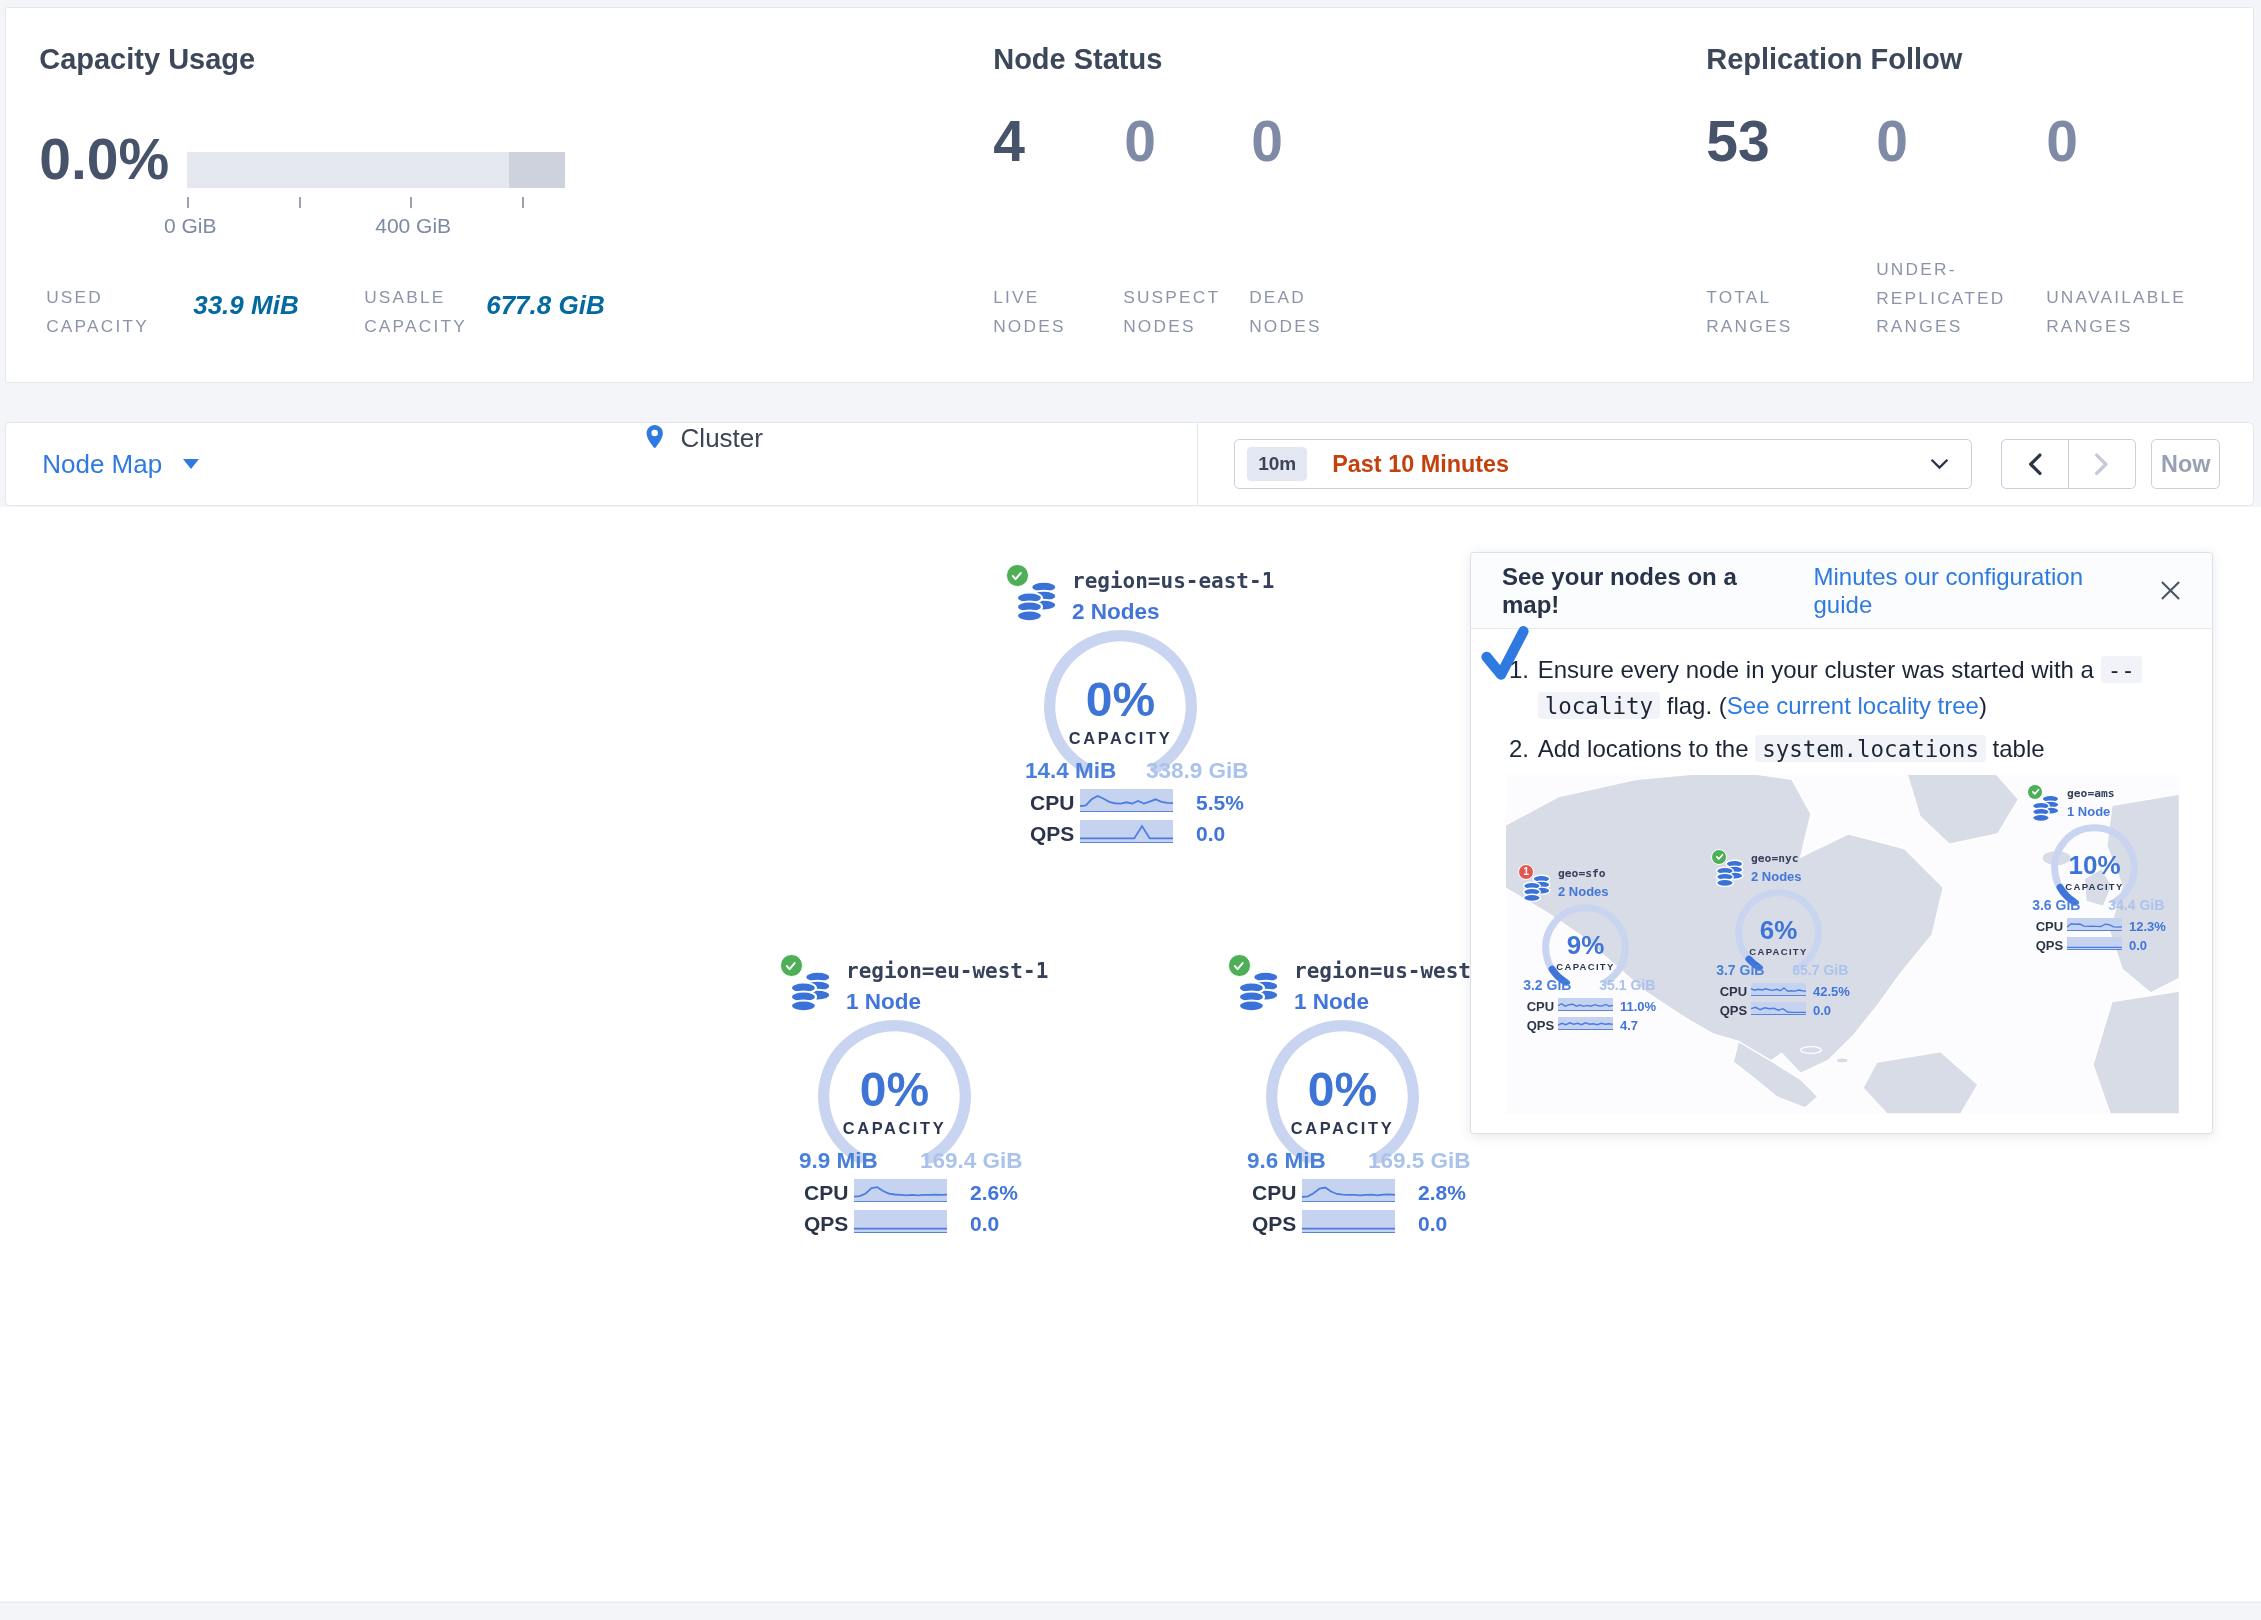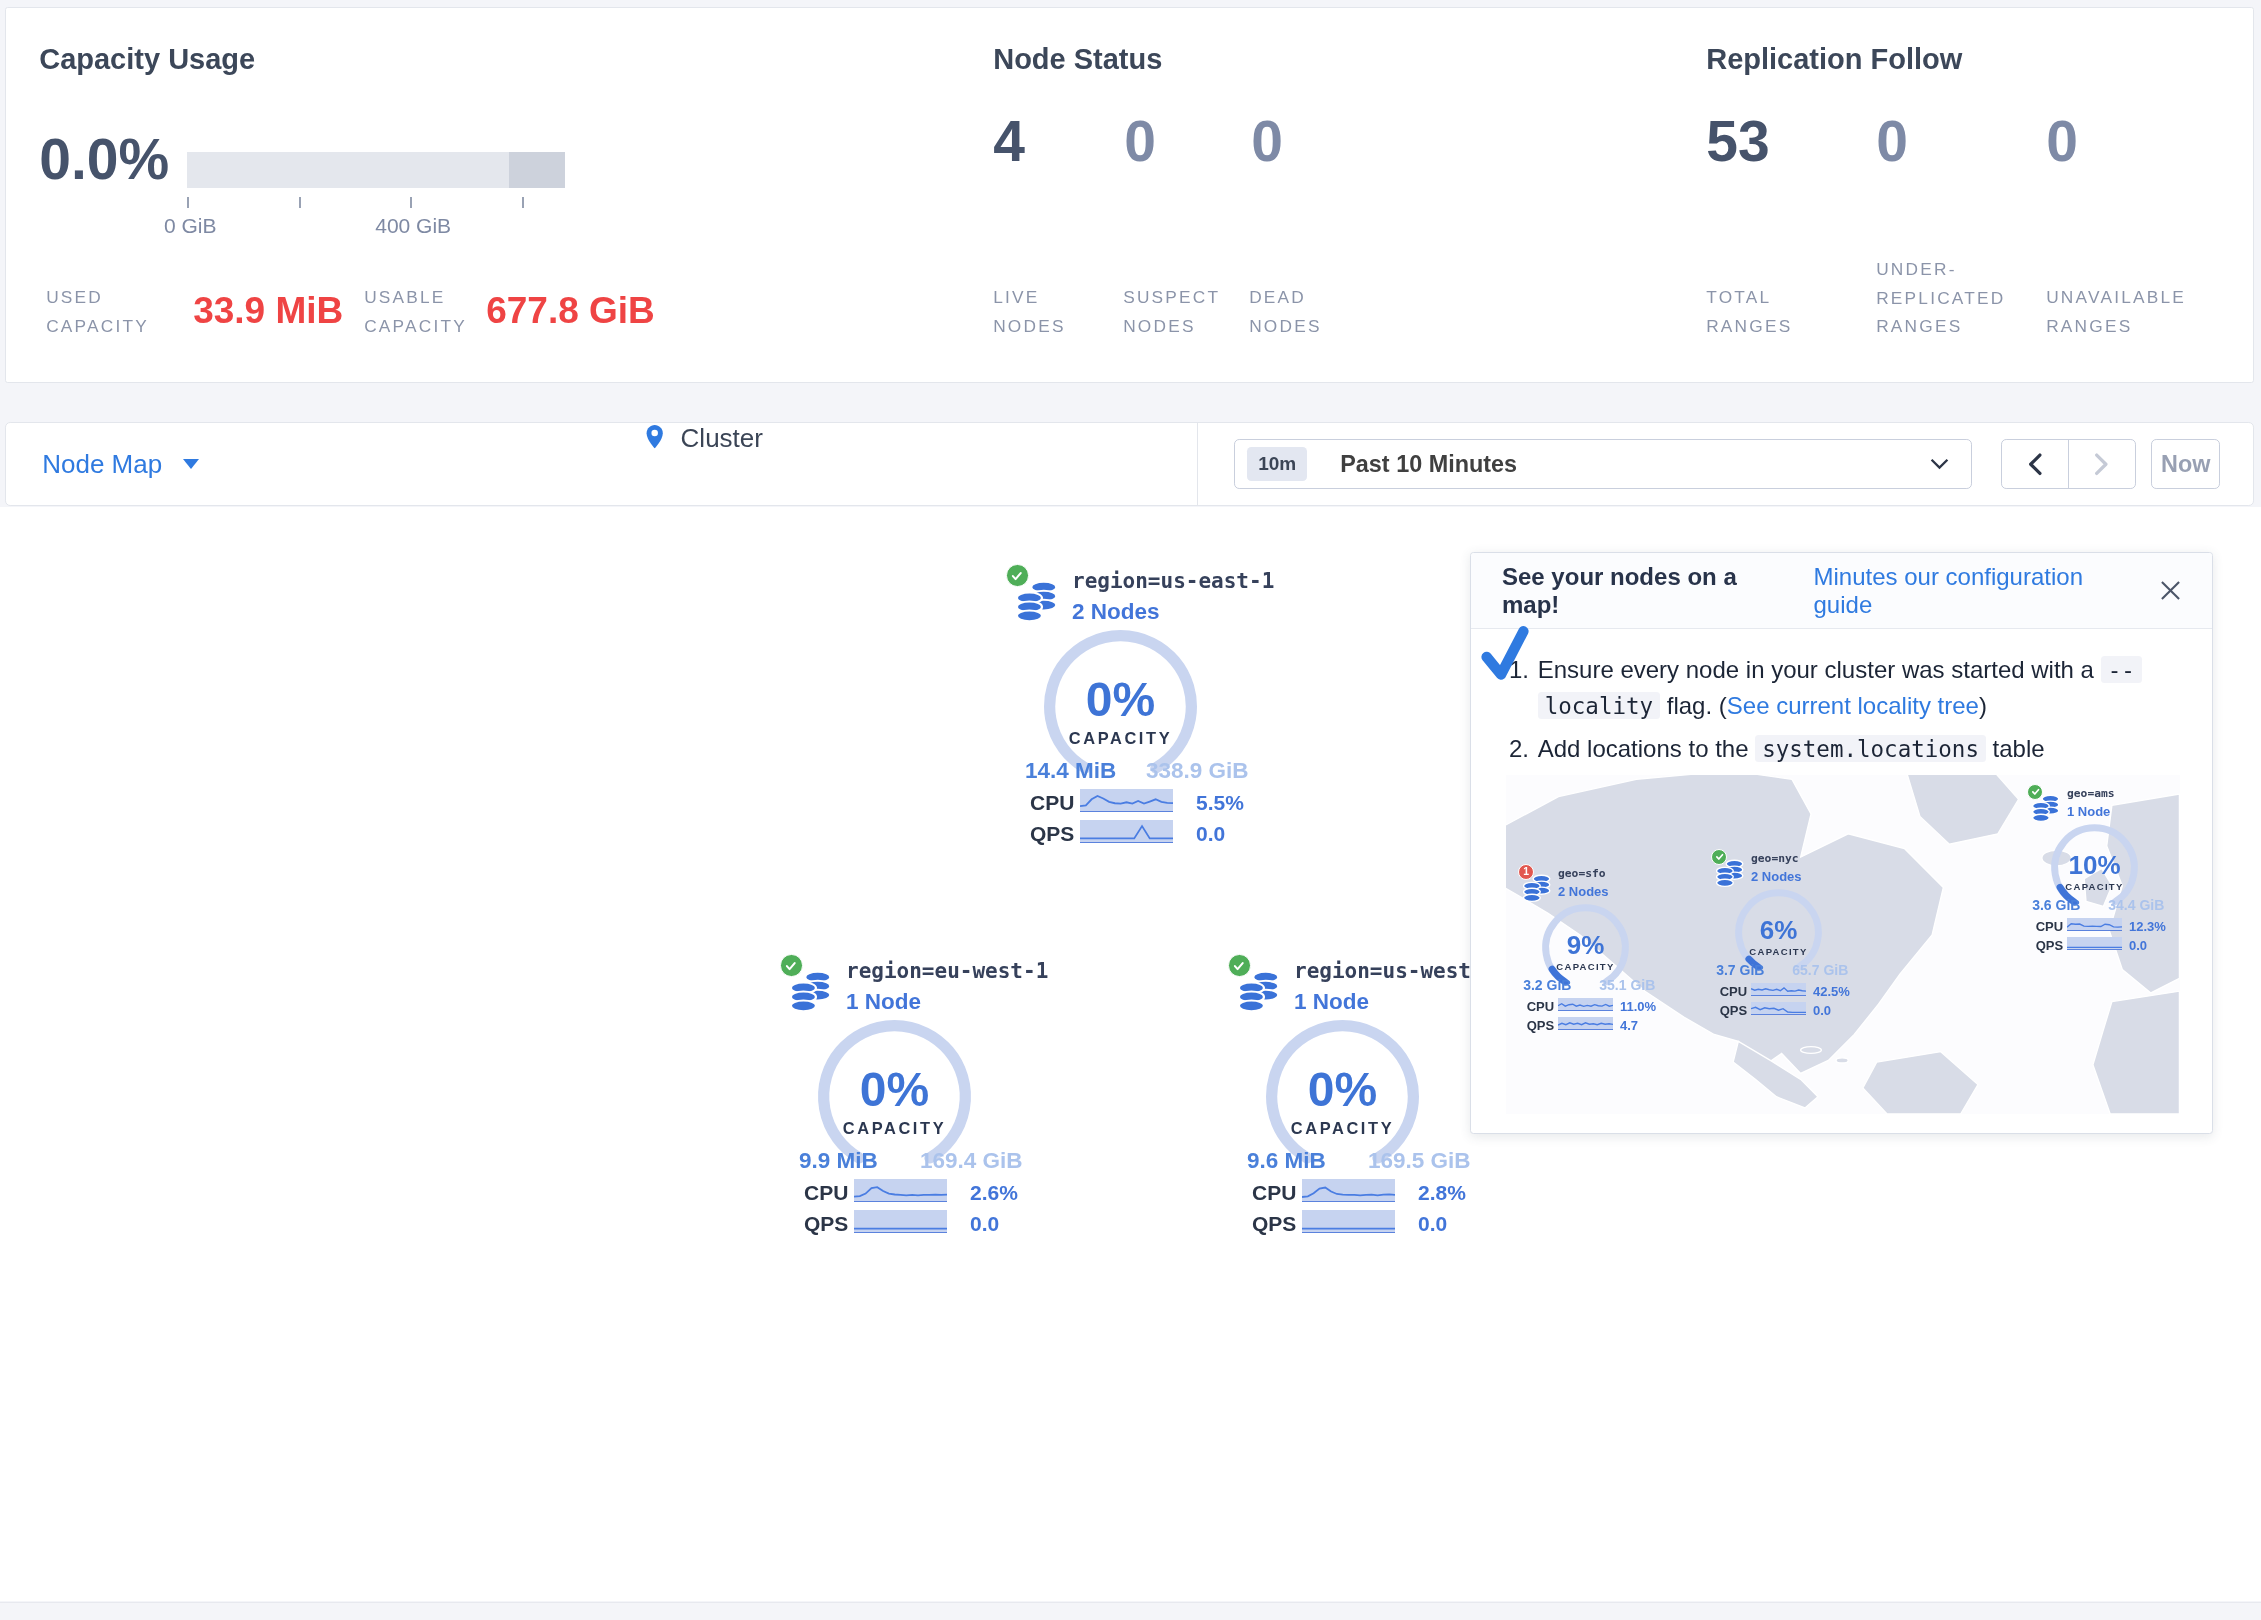--- a/index.html
+++ b/index.html
@@ -10,40 +10,40 @@
   .summary-card { position:absolute; left:5.2px; top:7px; width:2249px; height:376px;
                   background:#fff; border:0.9px solid #e3e6ec; border-radius:2.6px; }
   .sec-title { position:absolute; top:35px; font-size:29px; font-weight:700; color:#3c4759; }
   .cap-percent { position:absolute; left:33px; top:118px; font-size:57px; font-weight:700; color:#46536b; }
   .cap-bar { position:absolute; left:181px; top:144px; width:378px; height:36px; background:#e4e7ed; }
   .cap-bar-dark { position:absolute; right:0; top:0; width:15%; height:100%; background:#cdd2dc; }
   .tick { position:absolute; top:189px; width:1.7px; height:11.3px; background:#99a2b4; }
   .tick-label { position:absolute; top:206px; font-size:21px; color:#7e89a3; transform:translateX(-50%); white-space:nowrap; }
   .stat-label { position:absolute; font-size:17.3px; font-weight:400; letter-spacing:2.2px;
                 color:#8b94a9; line-height:1.65; }
-  .stat-value-big { position:absolute; top:282px; font-size:37px; font-weight:700; color:#ef4444; white-space:nowrap; }
+  .stat-value-big { position:absolute; top:282px; font-size:26px; font-weight:700; color:#0369a1; white-space:nowrap;font-style:italic; }
   .big-num { position:absolute; top:100px; font-size:57px; font-weight:700; }
   .num-emph { color:#46536b; }
   .num-dim  { color:#7e8aa6; }
 
   
   .toolbar { position:absolute; left:5.2px; top:422px; width:2249px; height:84px;
              background:#fff; border:0.9px solid #e3e6ec; border-radius:5.2px; }
   .view-select { position:absolute; left:36px; top:0; height:100%; display:flex; align-items:center;
                  gap:21px; color:#2f7ae0; font-size:26px; cursor:pointer; }
   .caret-down { width:0; height:0; border-left:8.7px solid transparent; border-right:8.7px solid transparent;
                 border-top:10.4px solid #2f7ae0; display:inline-block; }
   .crumb { position:absolute; left:637px; top:0; height:100%; display:flex; align-items:flex-start;
            gap:14px; font-size:26px; color:#3b4556; }
   .tb-divider { position:absolute; left:1191px; top:0; width:0.9px; height:100%; background:#e3e6ec; }
   .time-dd { position:absolute; left:1228px; top:16.4px; width:738px; height:50px;
              border:0.9px solid #c9cfdd; border-radius:5.2px; display:flex; align-items:center; background:#fff; }
   .time-badge { margin-left:12px; background:#e3e7f1; border-radius:4.3px; padding:6px 11px;
                 font-size:19px; font-weight:700; color:#3b4556; }
-  .time-label { margin-left:33px; font-size:23.4px; font-weight:700; color:#404040; }
+  .time-label { margin-left:25px; font-size:23.4px; font-weight:700; color:#c2410c; }
   .dd-caret { margin-left:auto; margin-right:22.5px; }
   .pager { position:absolute; left:1995px; top:16.4px; width:135px; height:50px;
            border:0.9px solid #c9cfdd; border-radius:5.2px; display:flex; background:#fff; }
   .pager-cell { flex:1; display:flex; align-items:center; justify-content:center; }
   .pager-sep { width:0.9px; background:#c9cfdd; }
   .now-btn { position:absolute; left:2145px; top:16.4px; width:69px; height:50px; background:#fff;
              border:0.9px solid #c9cfdd; border-radius:5.2px; color:#98a0b3; font-size:23.4px; font-weight:700;
              display:flex; align-items:center; justify-content:center; }
 
   

